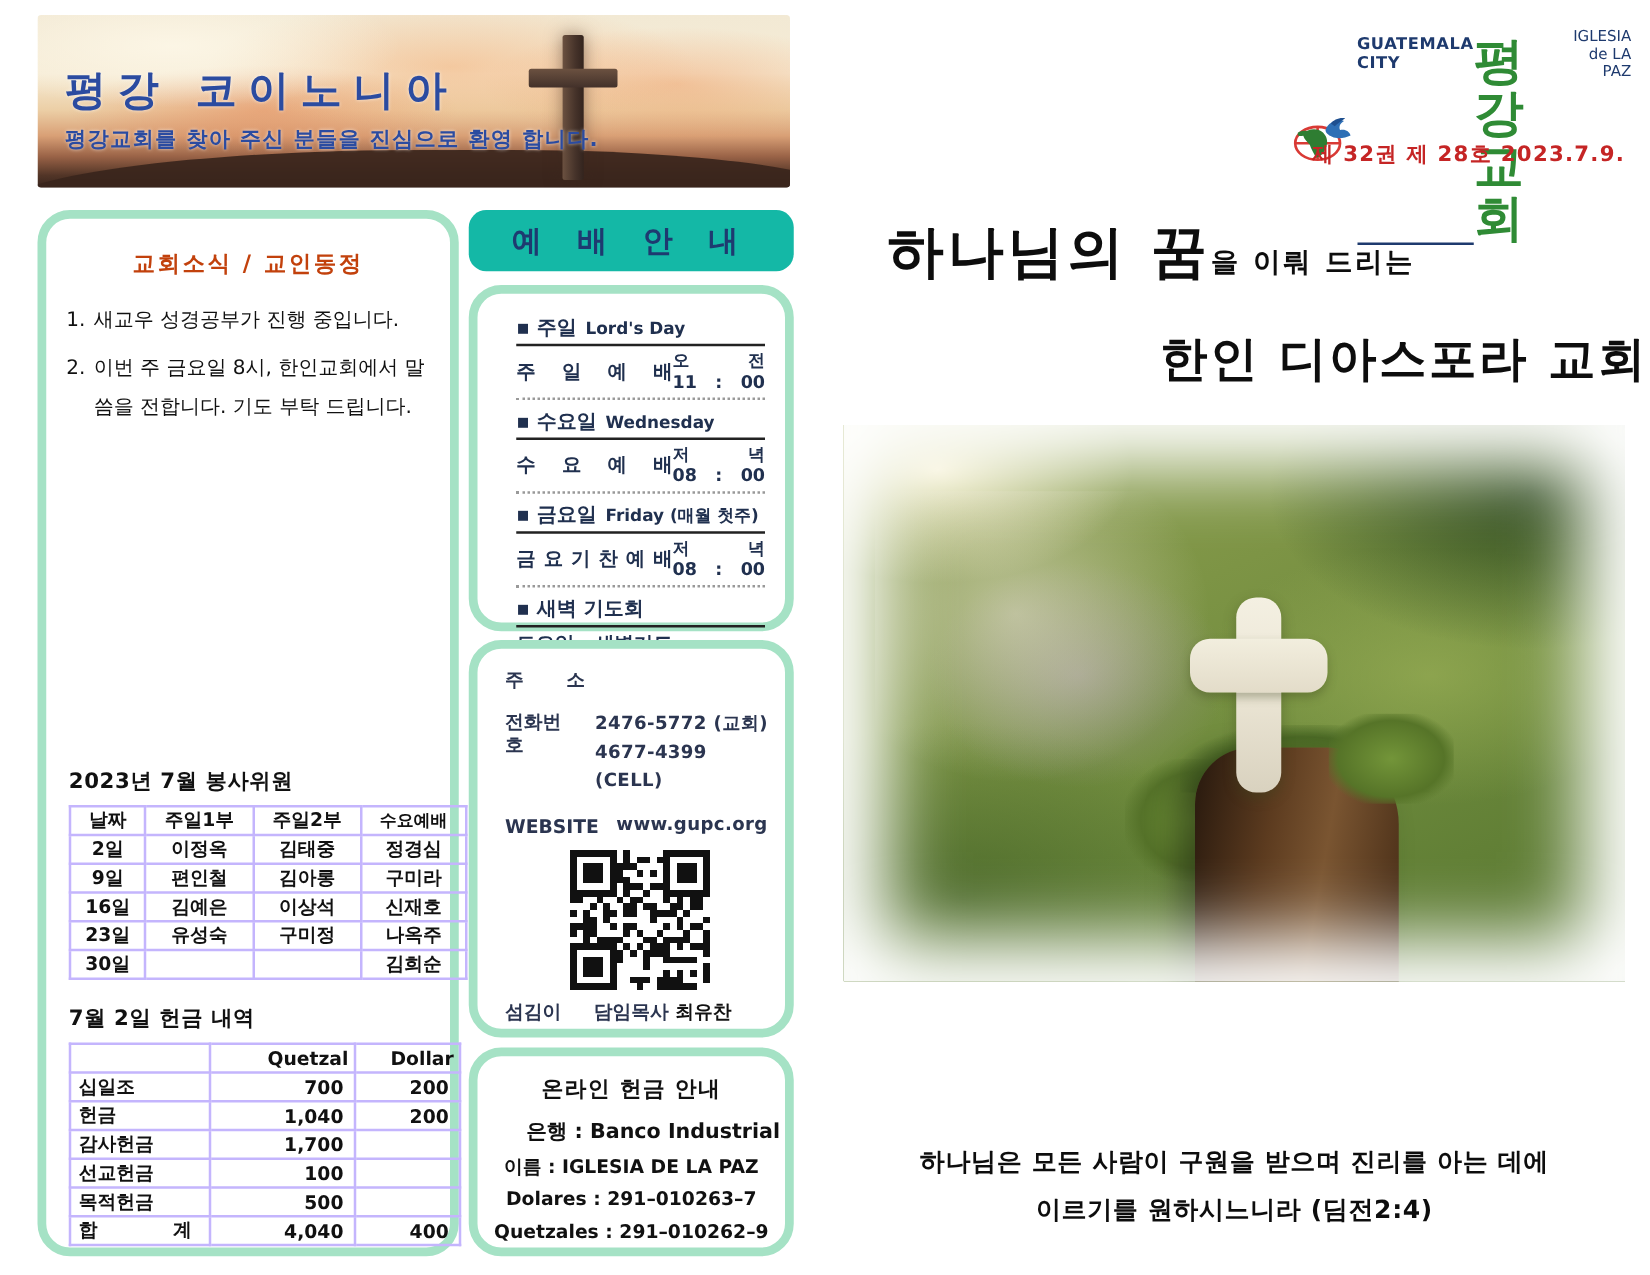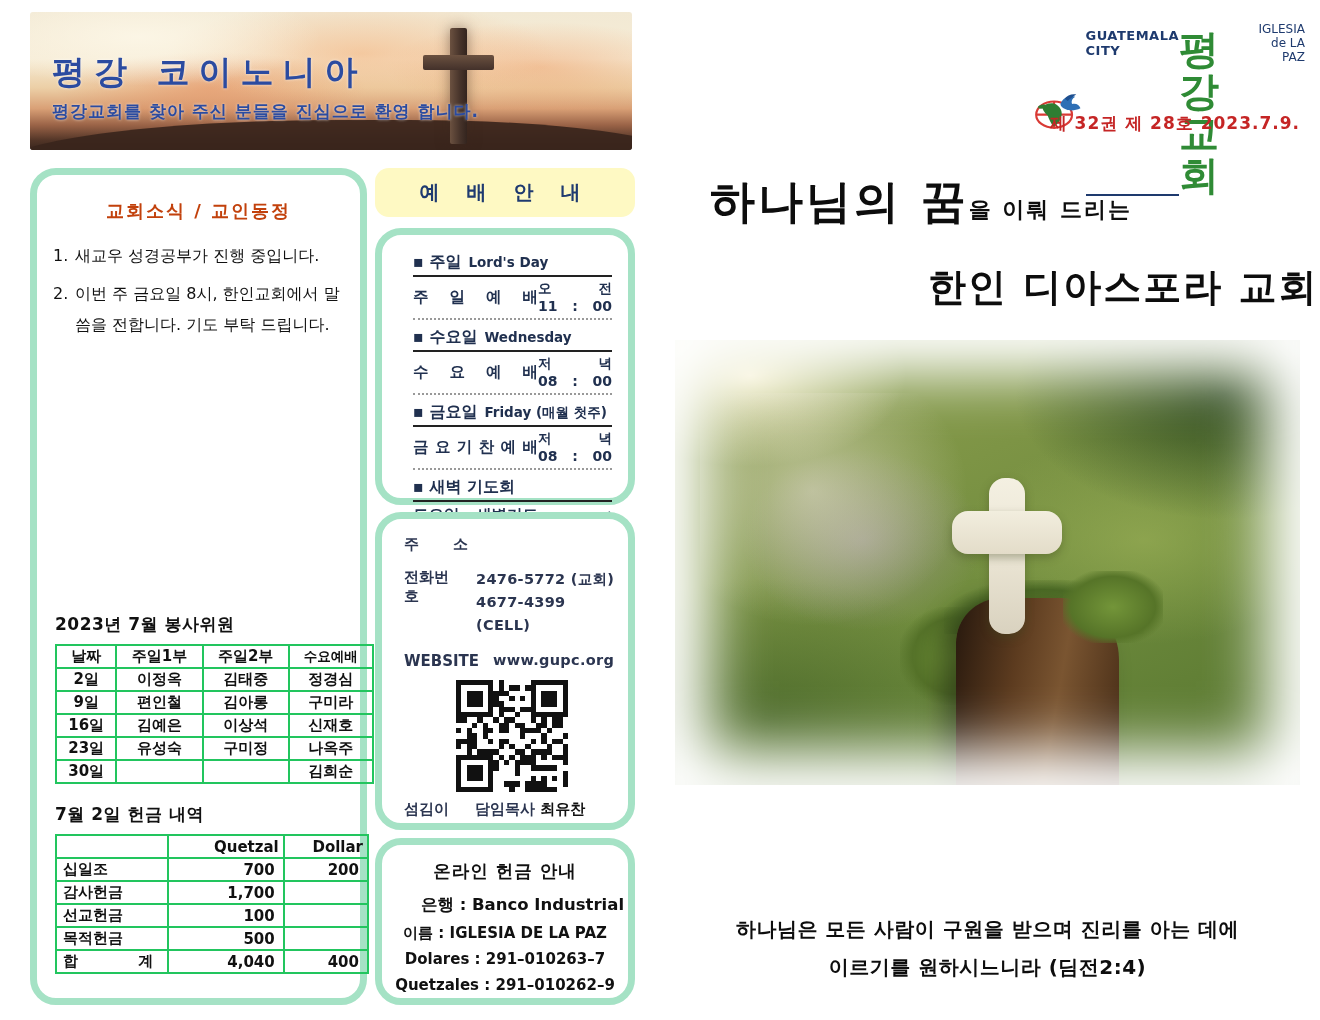--- a/index.html
+++ b/index.html
@@ -34,34 +34,34 @@
   
   .left-box { left:30px; top:168px; width:337px; height:837px; }
   .news-title { text-align:center; font-size:18px; font-weight:bold; color:#c2410c; letter-spacing:2px; margin:24px 0 18px; }
   .news-list { padding:0 14px 0 16px; }
   .news-item { display:flex; font-size:16px; color:#111; line-height:1.9; margin-bottom:8px; }
   .news-item .num { width:22px; flex:0 0 22px; }
   .tbl-title { font-size:17px; font-weight:bold; color:#111; margin-bottom:8px; letter-spacing:.5px; }
   .vol-section { position:absolute; left:18px; top:438px; width:319px; }
   .off-section { position:absolute; left:18px; top:628px; width:314px; }
   table.doc { border-collapse:collapse; width:100%; }
-  table.doc td, table.doc th { border:2px solid #22c55e; font-size:15px; font-weight:bold; color:#111;
+  table.doc td, table.doc th { border:2px solid #c4b5fd; font-size:15px; font-weight:bold; color:#111;
     padding:1px 4px; height:23px; }
   table.vol td, table.vol th { text-align:center; }
   table.vol th:nth-child(4) { font-size:13.5px; }
   table.off td.lbl { text-align:left; padding-left:6px; }
   table.off td.lbl.just { text-align:justify; text-align-last:justify; padding-right:14px; }
   table.off th { text-align:right; }
   table.off td.num { text-align:right; padding-right:8px; }
   table.off col.c0 { width:36%; } table.off col.c1 { width:37%; } table.off col.c2 { width:27%; }
 
   
-  .worship-header { position:absolute; left:375px; top:168px; width:260px; height:49px; background:#fef9c3;
+  .worship-header { position:absolute; left:375px; top:168px; width:260px; height:49px; background:#14b8a6;
     border-radius:14px; display:flex; align-items:center; justify-content:center;
-    font-size:20px; font-weight:bold; color:#1e3a70; letter-spacing:10px; }
+    font-size:24px; font-weight:bold; color:#1e3a70; letter-spacing:10px; }
   .sched-box { left:375px; top:228px; width:260px; height:277px; padding:10px 16px 0; }
   .sched-section { margin-top:7px;margin-left:15px; }
   .sched-head { display:flex; align-items:baseline; gap:7px; border-bottom:2px solid #222; padding-bottom:2px; }
   .sched-head .kr { font-size:16px; font-weight:bold; color:#20304f; }
   .sched-head .en { font-size:13.5px; font-weight:bold; color:#20304f; }
   .sched-row { display:flex; justify-content:space-between; align-items:center;
     border-bottom:2px dotted #999; padding:3px 0 4px; }
   .sched-name { width:142px; font-size:15.5px; font-weight:bold; color:#20304f;
     text-align:justify; text-align-last:justify; }
   .sched-time { width:84px; }
@@ -213,20 +213,25 @@
           </colgroup>
         <tbody>
             <tr>
           <th></th>
           <th>Quetzal</th>
           <th>Dollar</th>
         </tr>
         <tr>
           <td class="lbl">십일조</td>
           <td class="num">700</td>
+          <td class="num">200</td>
+        </tr>
+        <tr>
+          <td class="lbl">헌금</td>
+          <td class="num">1,040</td>
           <td class="num">200</td>
         </tr>
         <tr>
           <td class="lbl">감사헌금</td>
           <td class="num">1,700</td>
           <td class="num"></td>
         </tr>
         <tr>
           <td class="lbl">선교헌금</td>
           <td class="num">100</td>

